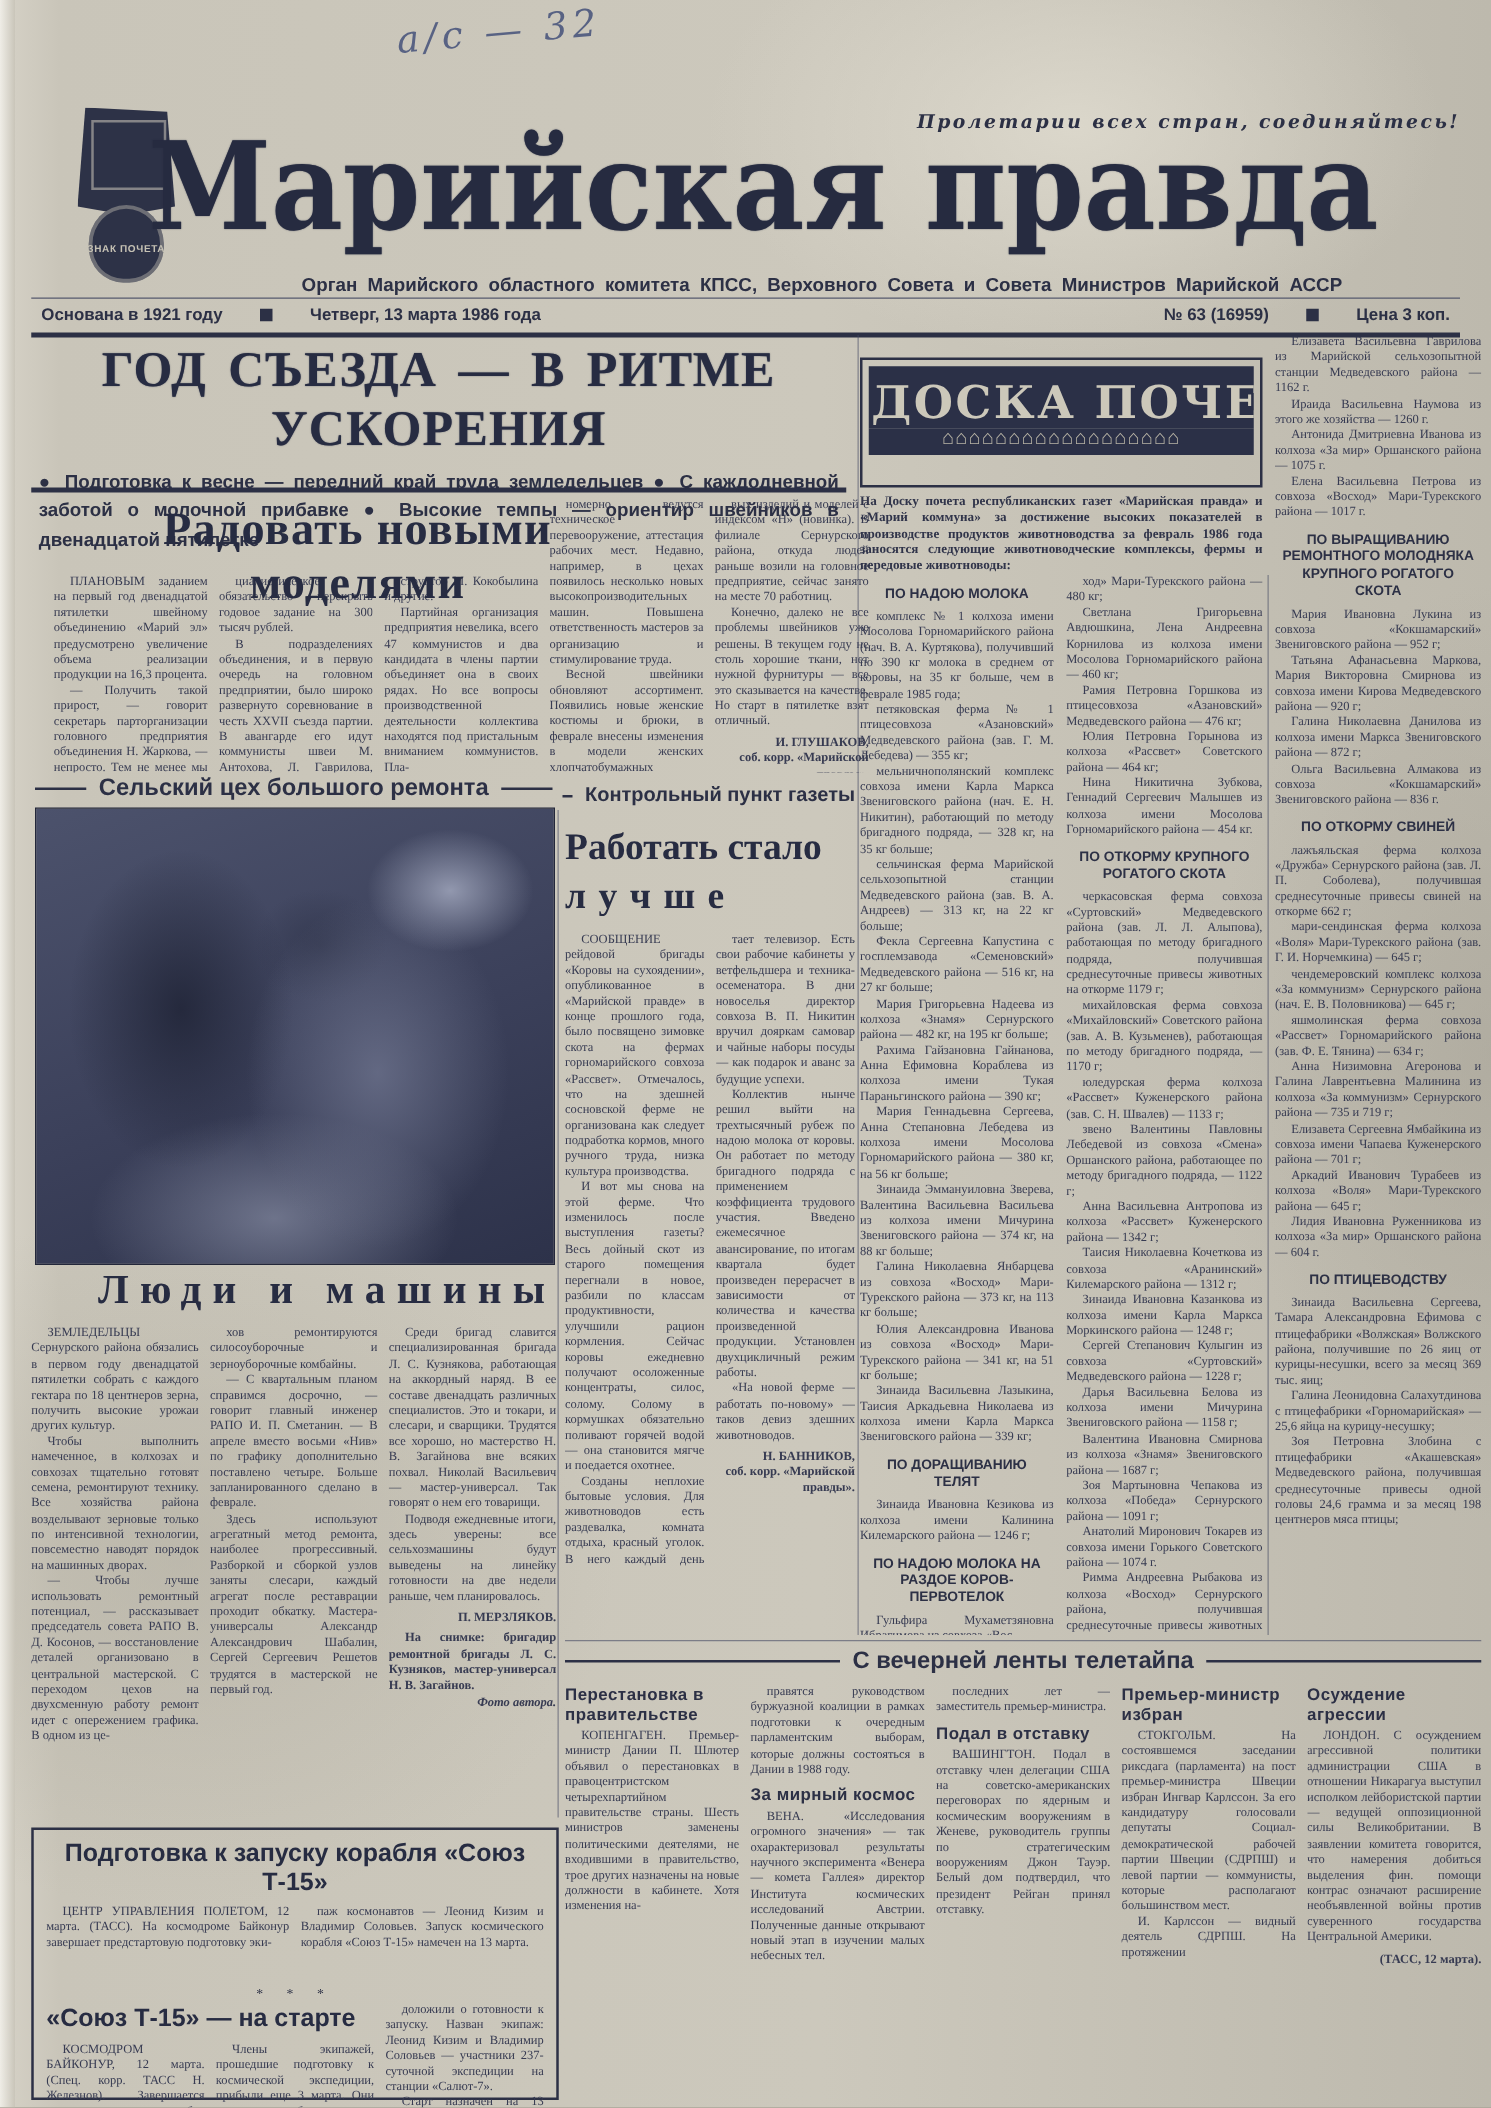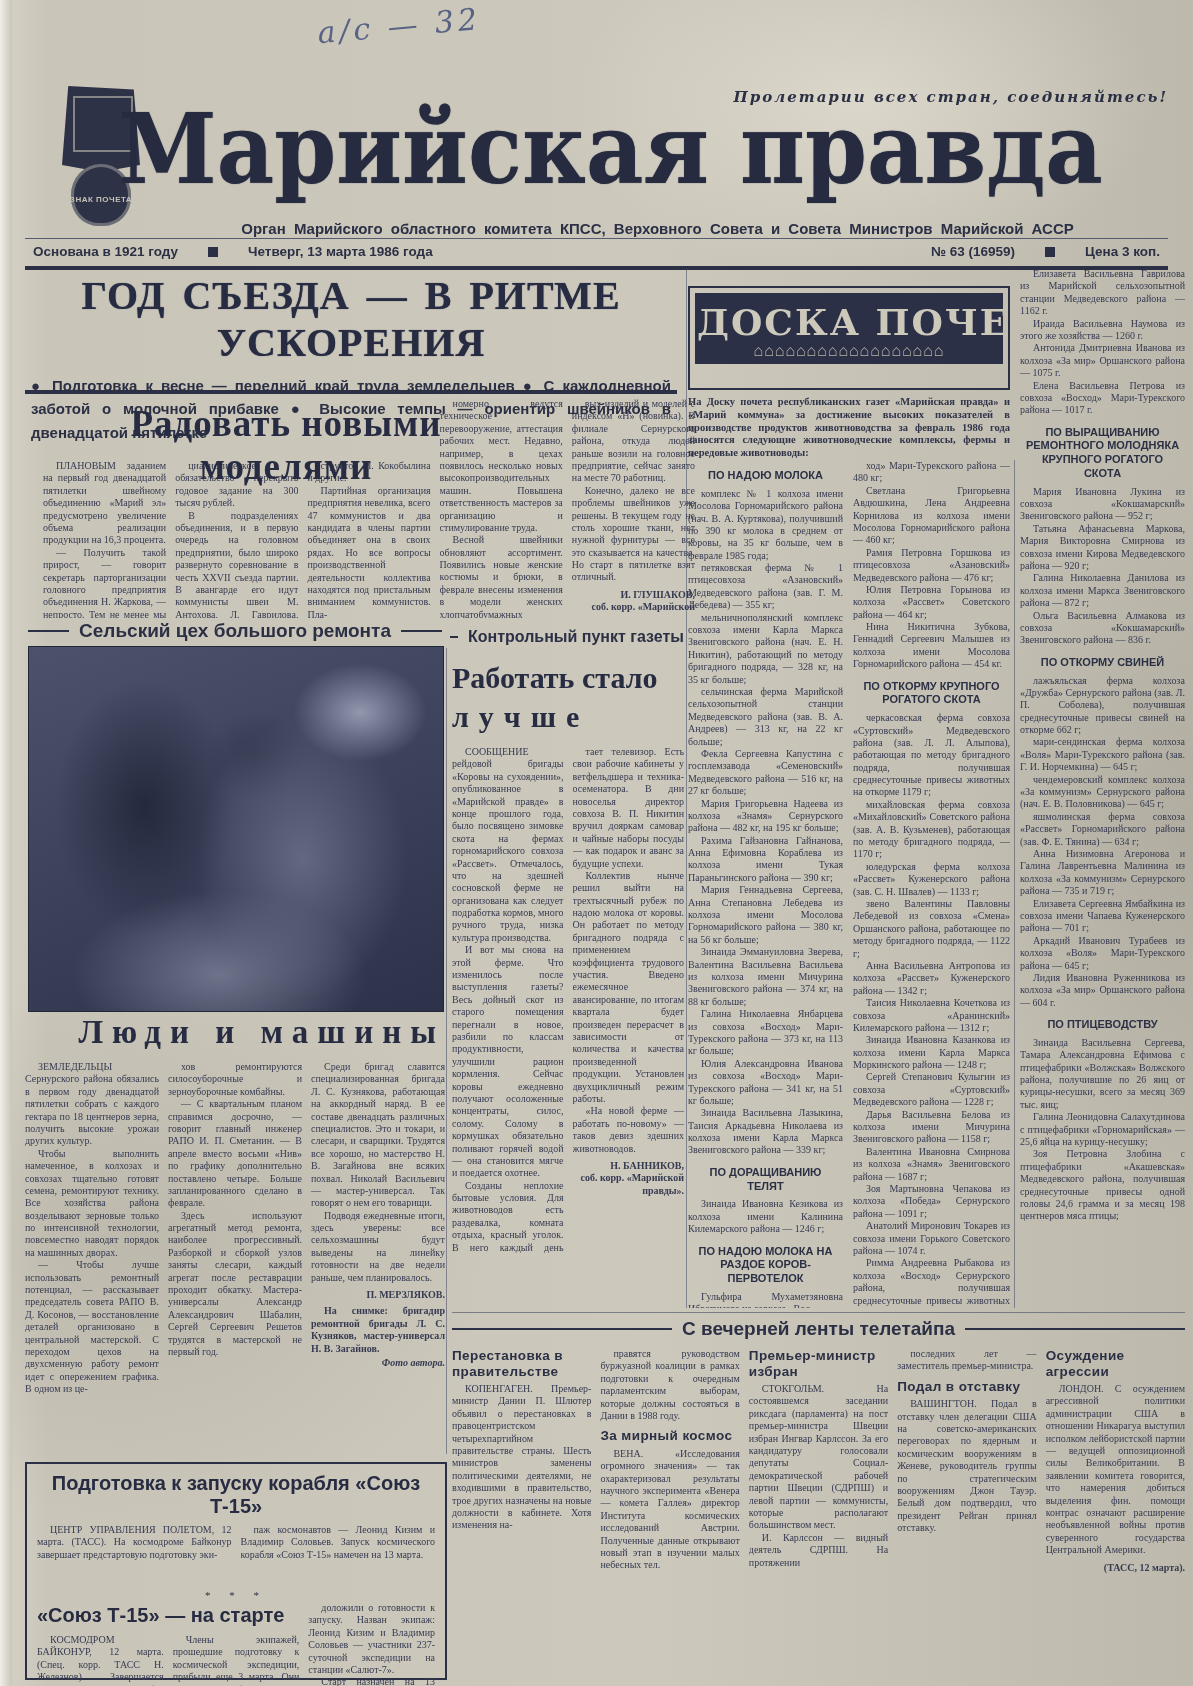--- a/index.html
+++ b/index.html
@@ -360,29 +360,29 @@
       <div class="col">
           <h4>Перестановка в правительстве</h4>
           <p>КОПЕНГАГЕН. Премьер-министр Дании П. Шлютер объявил о перестановках в правоцентристском четырехпартийном правительстве страны. Шесть министров заменены политическими деятелями, не входившими в правительство, трое других назначены на новые должности в кабинете. Хотя изменения на-</p>
         </div>
       <div class="col">
           <p>правятся руководством буржуазной коалиции в рамках подготовки к очередным парламентским выборам, которые должны состояться в Дании в 1988 году.</p>
           <h4>За мирный космос</h4>
           <p>ВЕНА. «Исследования огромного значения» — так охарактеризовал результаты научного эксперимента «Венера — комета Галлея» директор Института космических исследований Австрии. Полученные данные открывают новый этап в изучении малых небесных тел.</p>
         </div>
       <div class="col">
+          <p>последних лет — заместитель премьер-министра.</p>
+          <h4>Подал в отставку</h4>
+          <p>ВАШИНГТОН. Подал в отставку член делегации США на советско-американских переговорах по ядерным и космическим вооружениям в Женеве, руководитель группы по стратегическим вооружениям Джон Тауэр. Белый дом подтвердил, что президент Рейган принял отставку.</p>
+        </div>
+      <div class="col">
           <h4>Премьер-министр избран</h4>
           <p>СТОКГОЛЬМ. На состоявшемся заседании риксдага (парламента) на пост премьер-министра Швеции избран Ингвар Карлссон. За его кандидатуру голосовали депутаты Социал-демократической рабочей партии Швеции (СДРПШ) и левой партии — коммунисты, которые располагают большинством мест.</p>
           <p>И. Карлссон — видный деятель СДРПШ. На протяжении</p>
         </div>
       <div class="col">
-          <p>последних лет — заместитель премьер-министра.</p>
-          <h4>Подал в отставку</h4>
-          <p>ВАШИНГТОН. Подал в отставку член делегации США на советско-американских переговорах по ядерным и космическим вооружениям в Женеве, руководитель группы по стратегическим вооружениям Джон Тауэр. Белый дом подтвердил, что президент Рейган принял отставку.</p>
-        </div>
-      <div class="col">
           <h4>Осуждение агрессии</h4>
           <p>ЛОНДОН. С осуждением агрессивной политики администрации США в отношении Никарагуа выступил исполком лейбористской партии — ведущей оппозиционной силы Великобритании. В заявлении комитета говорится, что намерения добиться выделения фин. помощи контрас означают расширение необъявленной войны против суверенного государства Центральной Америки.</p>
           <p class="sig">(ТАСС, 12 марта).</p>
         </div>
     </div>
   </div>
 </div>
 
 </body></html>

